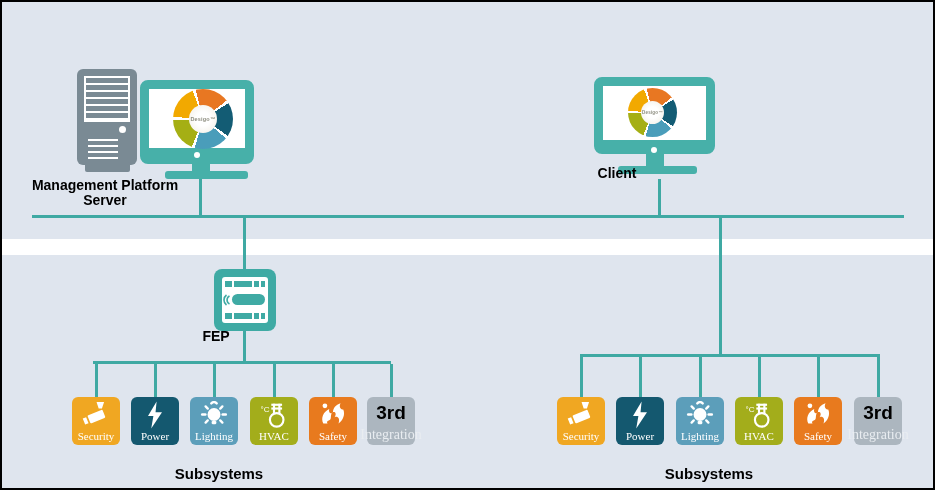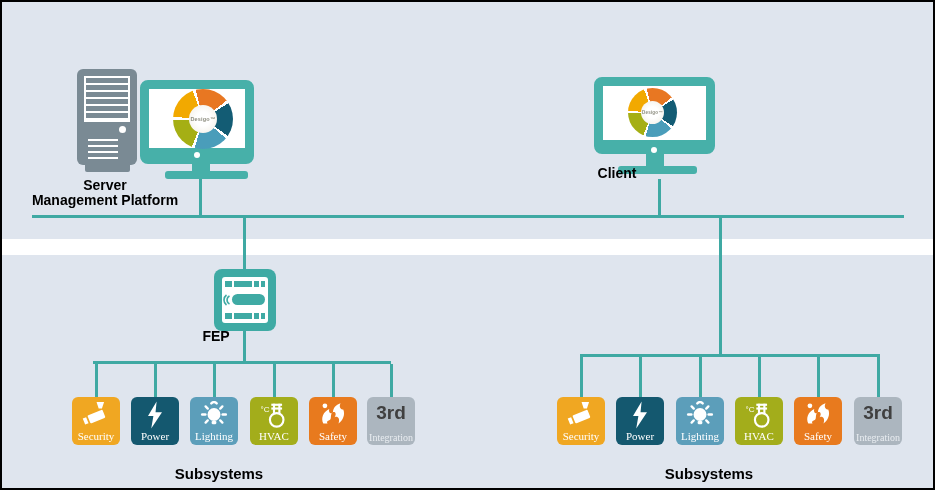--- a/index.html
+++ b/index.html
@@ -32,23 +32,23 @@
   .fep{position:absolute;background:#3faaa4;border-radius:8px;z-index:3;}
   .fep-inner{position:absolute;left:8px;top:8px;width:46px;height:46px;background:#fff;border-radius:3px;}
   
   .node-label{position:absolute;font-weight:bold;font-size:14px;line-height:15px;color:#000;text-align:center;z-index:6;}
   .group-title{position:absolute;font-weight:bold;font-size:15px;color:#000;text-align:center;z-index:6;}
   
   .tile{position:absolute;width:48px;height:48px;border-radius:6px;z-index:3;
     display:flex;flex-direction:column;align-items:center;justify-content:flex-end;}
   .glyph{position:absolute;left:50%;top:4px;transform:translateX(-50%);width:28px;height:28px;}
   .tile-label{font-family:"Liberation Serif",serif;font-size:11px;color:#fff;margin-bottom:3px;white-space:nowrap;}
-  .tile-label.dim{color:#e9edf1;font-size:10px;margin-bottom:2px;}
+  .tile-label.dim{color:#e9edf1;font-size:14px;margin-bottom:2px;}
   .big3{position:absolute;top:5px;left:0;right:0;text-align:center;
-    font:bold 19px "Liberation Sans",sans-serif;color:#404040;}
+    font:bold 19px "Liberation Sans",sans-serif;color:#000000;}
   svg .w{fill:#ffffff;}
 </style>
 </head>
 <body>
 
 <svg width="0" height="0" style="position:absolute" aria-hidden="true">
   <defs>
     <symbol id="sym-cctv" viewBox="0 0 26 26">
       <polygon class="w" points="13.5,1 20.5,1 18.5,7 15.5,7"></polygon>
       <g transform="rotate(-22 12 15)">
@@ -138,22 +138,22 @@
   </div>
   <div class="mon-dot" style="left:192px;top:150px"></div>
   <div class="mon-neck" style="left:190px;top:162px;width:18px;height:9px"></div>
   <div class="mon-base" style="left:163px;top:169px;width:83px;height:8px"></div>
   <div class="tower" style="left:75px;top:67px;width:60px;height:96px"></div>
   <div class="tower-foot" style="left:83px;top:160px;width:45px;height:10px"></div>
   <div class="tower-panel" style="left:82px;top:74px;width:46px;height:46px"></div>
   <div class="tower-dot" style="left:117px;top:124px"></div>
   <div class="tower-vents" style="left:86px;top:137px;width:30px;height:22px"></div>
   <div class="node-label" style="left:8px;top:176px;width:190px">
+    <div>Management Platform</div>
     <div>Server</div>
-    <div>Management Platform</div>
   </div>
 
   <div class="monitor" style="left:592px;top:75px;width:121px;height:77px;border-bottom-width:14px"></div>
   <div class="wheel" style="left: 626px; top: 86px; width: 49px; height: 49px; background: conic-gradient(from -86deg, rgb(242, 169, 0) 0deg, rgb(242, 169, 0) 66deg, rgb(255, 255, 255) 66deg, rgb(255, 255, 255) 72deg, rgb(232, 119, 34) 72deg, rgb(232, 119, 34) 138deg, rgb(255, 255, 255) 138deg, rgb(255, 255, 255) 144deg, rgb(19, 92, 116) 144deg, rgb(19, 92, 116) 210deg, rgb(255, 255, 255) 210deg, rgb(255, 255, 255) 216deg, rgb(74, 157, 186) 216deg, rgb(74, 157, 186) 282deg, rgb(255, 255, 255) 282deg, rgb(255, 255, 255) 288deg, rgb(165, 175, 20) 288deg, rgb(165, 175, 20) 354deg, rgb(255, 255, 255) 354deg, rgb(255, 255, 255) 360deg);">
     <div class="wheel-center" style="font-size:4.5px">
         <span>Desigo™</span>
       </div>
   </div>
   <div class="mon-dot" style="left:649px;top:145px"></div>
   <div class="mon-neck" style="left:644px;top:152px;width:18px;height:12px"></div>

